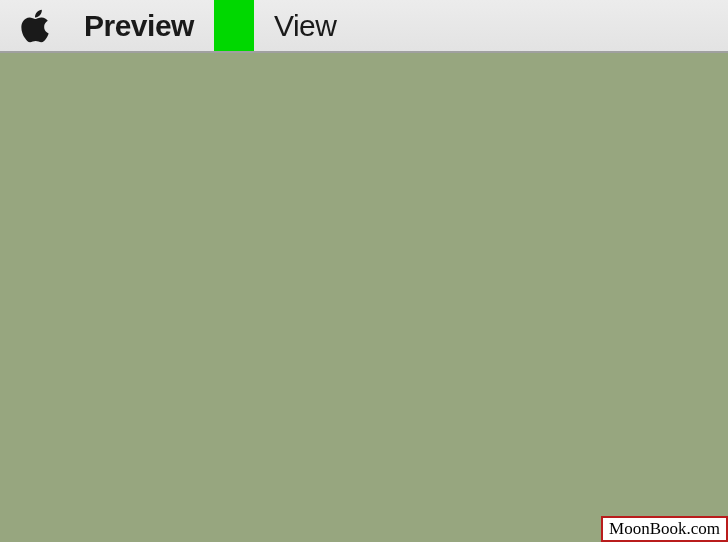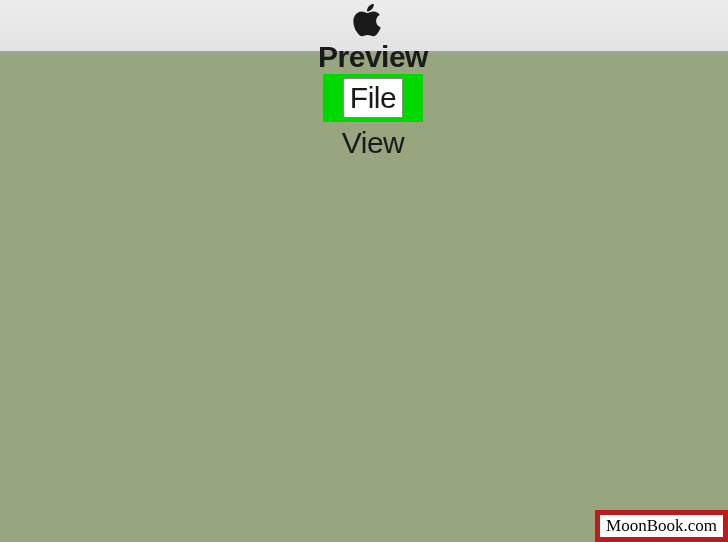--- a/index.html
+++ b/index.html
@@ -17,21 +17,20 @@
     }
     .menubar {
       width: 100%;
       height: 53px;
       background: linear-gradient(to bottom, #ececec 0%, #e3e3e3 100%);
       border-bottom: 2px solid #a0a0a0;
       display: flex;
       align-items: center;
       padding-left: 18px;
       gap: 0;
-      flex-direction: column;
     }
     .apple-icon {
       display: flex;
       align-items: center;
       justify-content: center;
       padding: 0 12px 0 0;
     }
     .apple-icon svg {
       width: 34px;
       height: 40px;
@@ -76,39 +75,38 @@
     .content-area {
       width: 100%;
       height: calc(100% - 53px);
       background: #97a67f;
     }
     .watermark {
       position: absolute;
       bottom: 0;
       right: 0;
       background: #ffffff;
-      border: 5px solid #b91c1c;
+      border: 2px solid #b91c1c;
       padding: 1px 6px;
       font-size: 17px;
       color: #000000;
       font-family: Georgia, "Times New Roman", serif;
     }
   </style>
 </head>
 <body>
 
 <div class="menubar">
   <span class="apple-icon">
     <svg viewBox="0 0 170 170">
       <path d="M150.37 130.25c-2.45 5.66-5.35 10.87-8.71 15.66-4.58 6.53-8.33 11.05-11.22 13.56-4.48 4.12-9.28 6.23-14.42 6.35-3.69 0-8.14-1.05-13.32-3.18-5.197-2.12-9.973-3.17-14.34-3.17-4.58 0-9.492 1.05-14.746 3.17-5.262 2.13-9.501 3.24-12.742 3.35-4.929.21-9.842-1.96-14.746-6.52-3.13-2.73-7.045-7.41-11.735-14.04-5.032-7.08-9.169-15.29-12.41-24.65-3.471-10.11-5.211-19.9-5.211-29.378 0-10.857 2.346-20.221 7.045-28.068 3.693-6.303 8.606-11.275 14.755-14.925s12.793-5.51 19.948-5.629c3.915 0 9.049 1.211 15.429 3.591 6.362 2.388 10.447 3.599 12.238 3.599 1.339 0 5.877-1.416 13.57-4.239 7.275-2.618 13.415-3.702 18.445-3.275 13.63 1.1 23.87 6.473 30.68 16.153-12.19 7.386-18.22 17.731-18.1 31.002.11 10.337 3.86 18.939 11.23 25.769 3.34 3.17 7.07 5.62 11.22 7.36-.9 2.61-1.85 5.11-2.86 7.51zM119.11 7.24c0 8.102-2.96 15.667-8.86 22.669-7.12 8.324-15.732 13.134-25.071 12.375-.119-.972-.188-1.995-.188-3.07 0-7.778 3.386-16.102 9.399-22.908 3.002-3.446 6.82-6.311 11.45-8.597 4.62-2.252 8.99-3.497 13.1-3.71.12 1.083.17 2.166.17 3.24z"></path>
     </svg>
   </span>
   <span class="app-name">Preview</span>
   <span class="menu-item highlighted">
     <span class="highlight-box"></span>
-    <span class="highlight-inner">File</span>
   </span>
   <span class="menu-item">View</span>
 </div>
 
 <div class="content-area"></div>
 
 <div class="watermark">MoonBook.com</div>
 
 </body></html>

